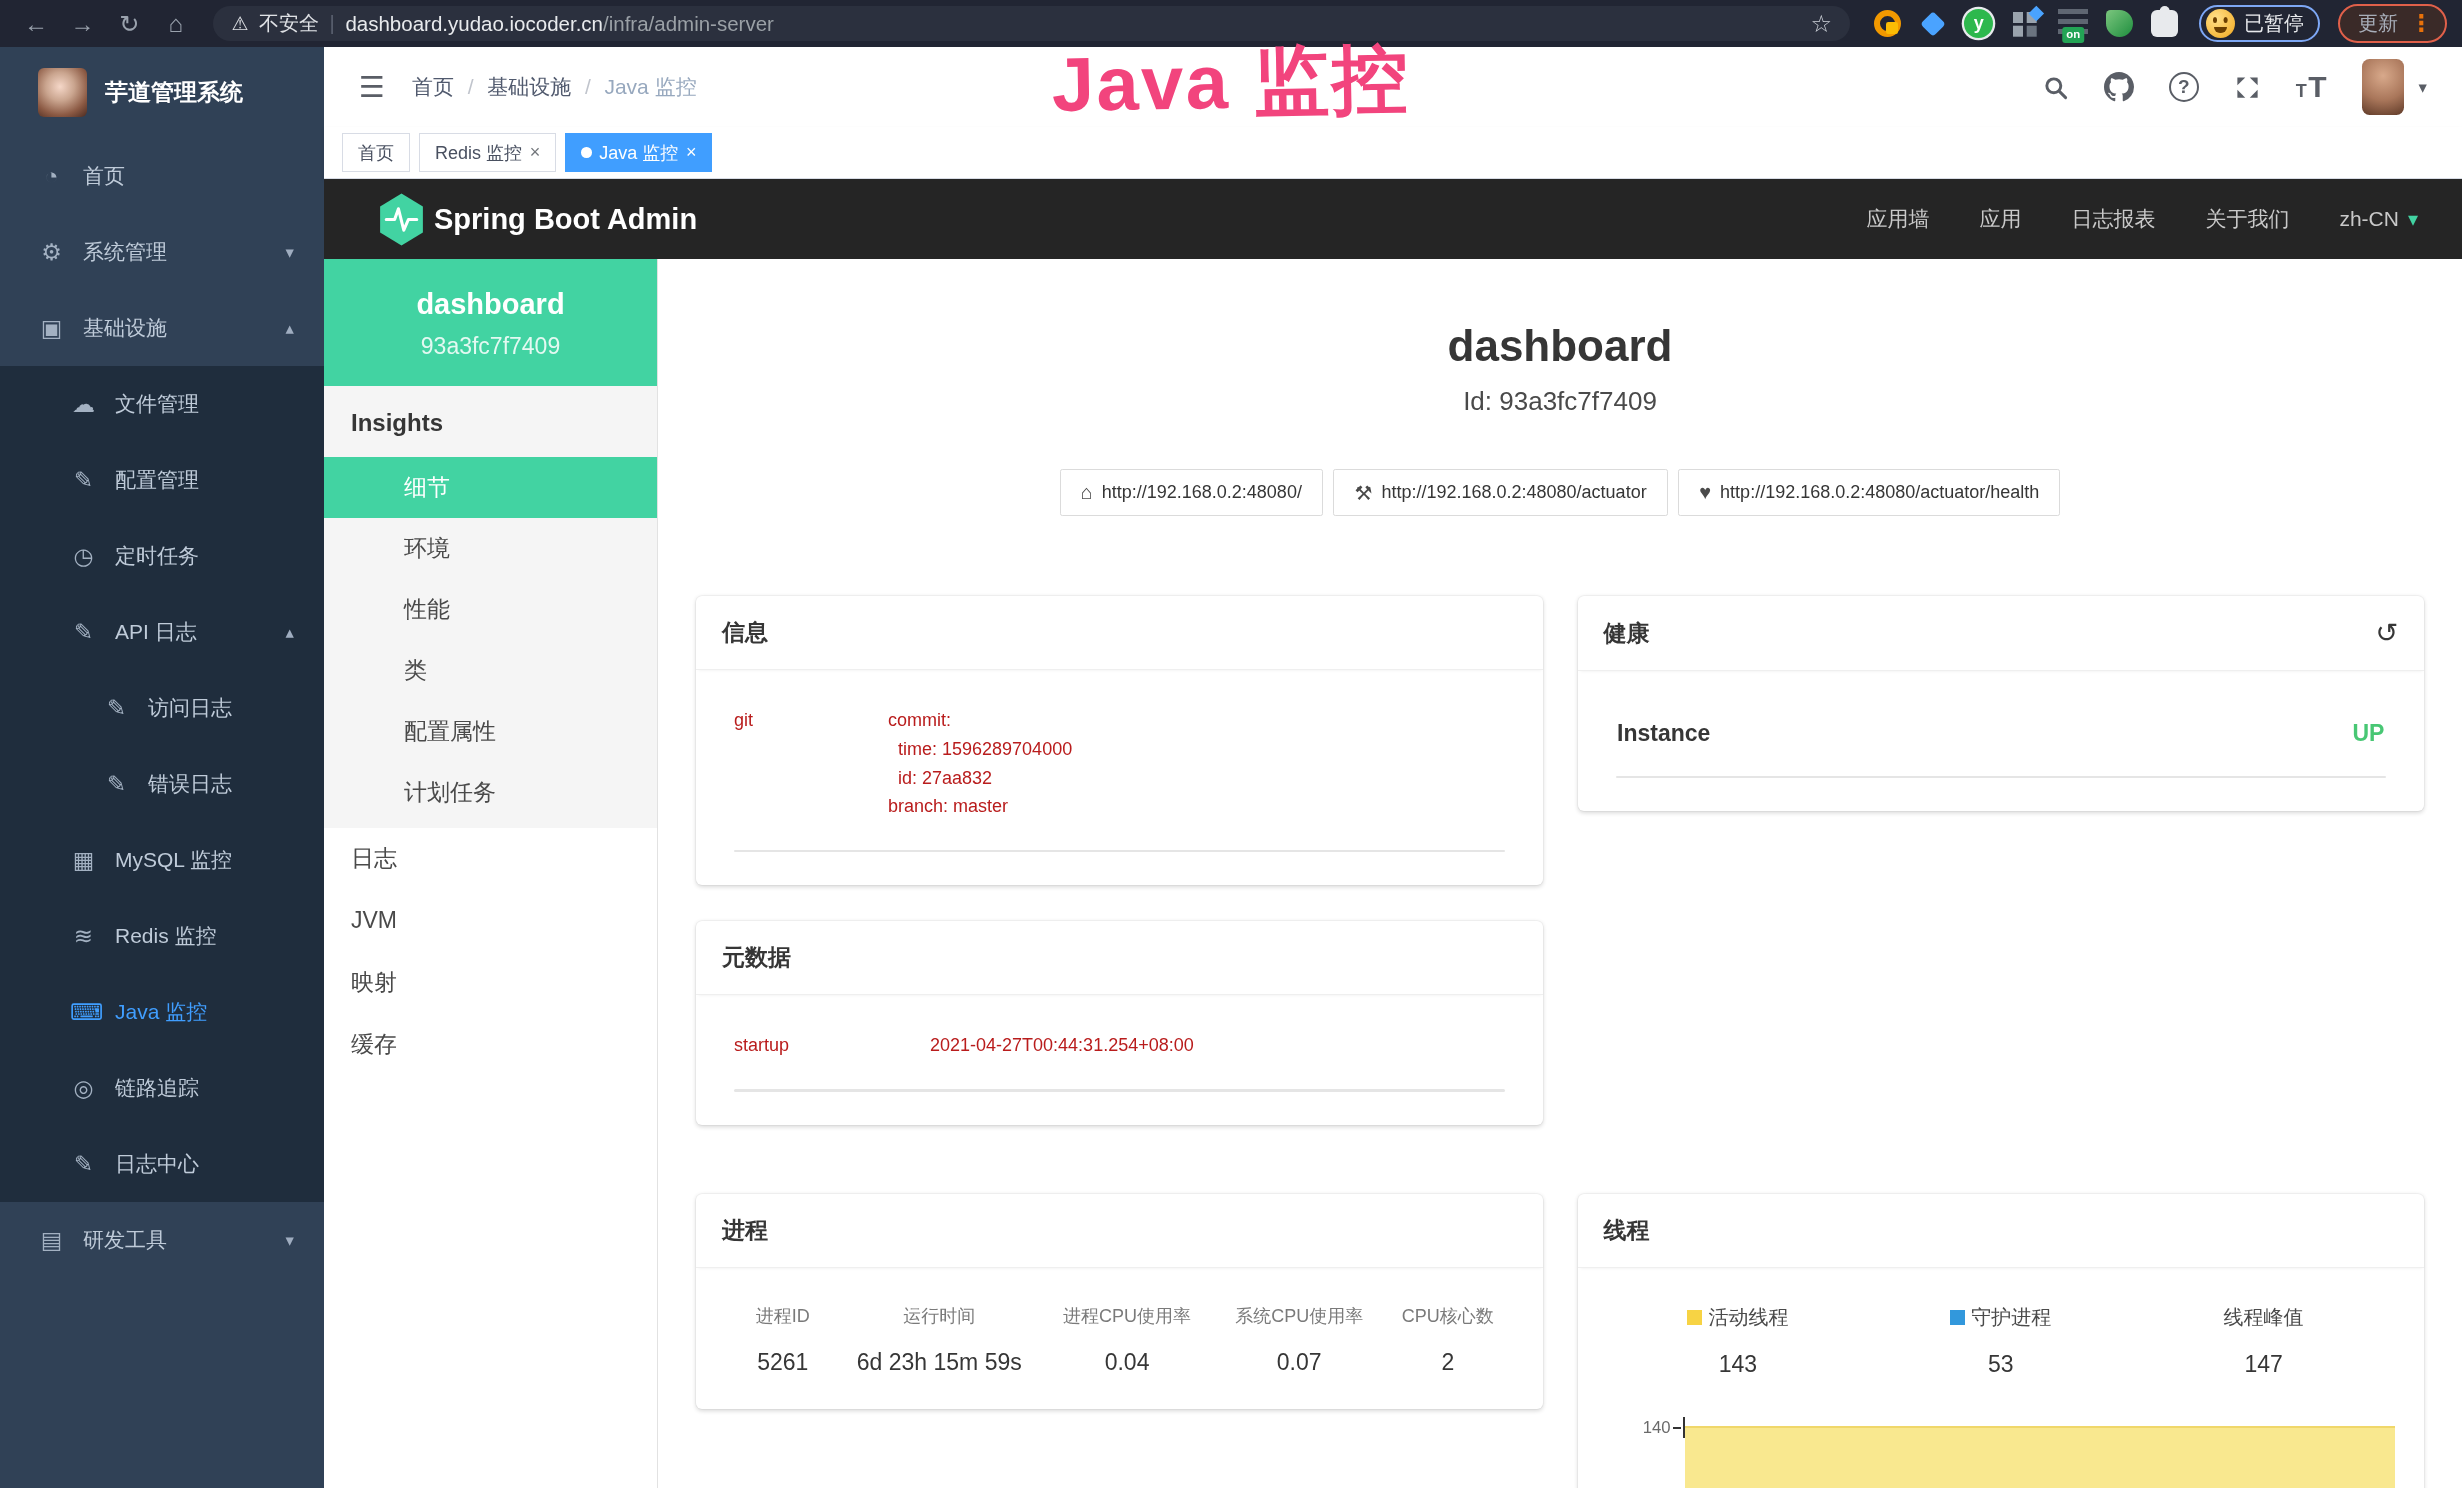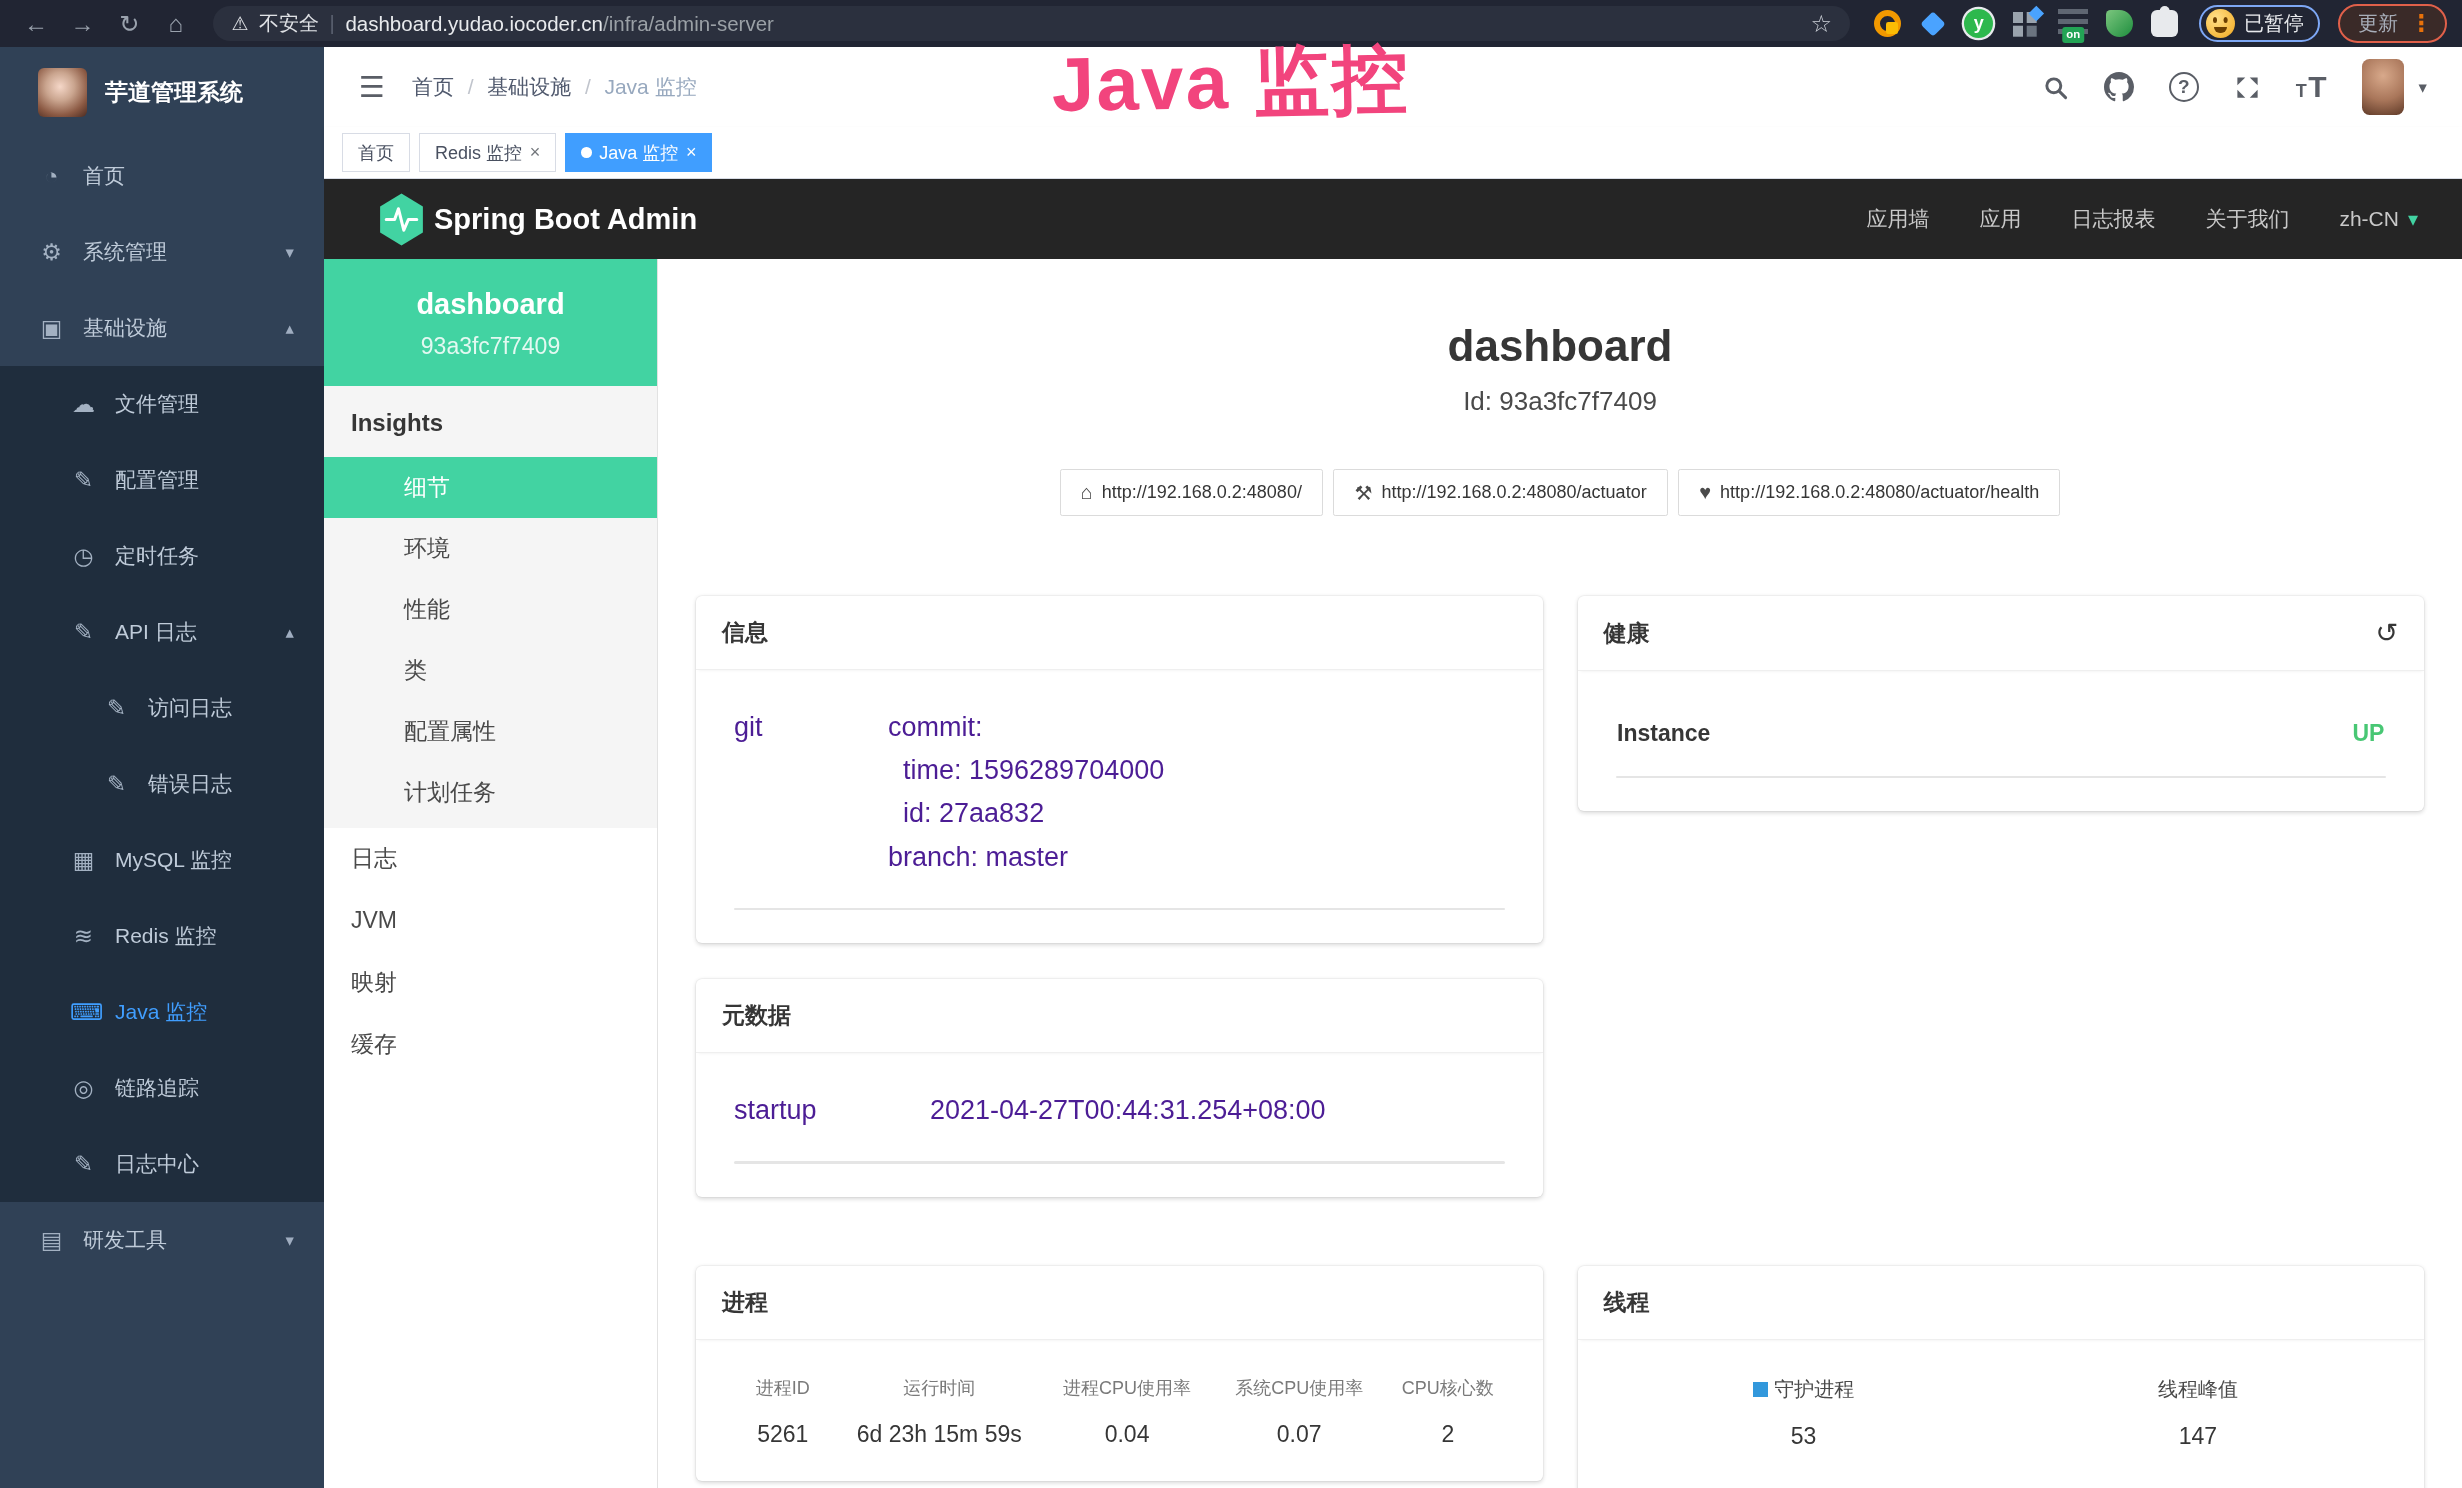--- a/index.html
+++ b/index.html
@@ -136,21 +136,21 @@
   .card { background:#fff; border-radius:6px;
           box-shadow:0 1.5px 4.6px rgba(10,10,10,.16), 0 0 0 0.8px rgba(10,10,10,.04); }
   .card-info { grid-area:info; } .card-health { grid-area:health; }
   .card-meta { grid-area:meta; } .card-proc { grid-area:proc; margin-top:33px; }
   .card-threads { grid-area:threads; margin-top:33px; }
   .card-header { display:flex; align-items:center; justify-content:space-between; padding:21px 26px;
                  border-bottom:1.5px solid #efefef; box-shadow:0 2.3px 3px -1.5px rgba(0,0,0,.06); }
   .card-title { font-size:23px; font-weight:bold; color:#363636; }
   .history-icon { font-size:27px; color:#363636; }
   .card-body { padding:36px 29px 33px; }
-  .kv { display:flex; font-size:27px; color:#4c1d95; line-height:1.6; }
+  .kv { display:flex; font-size:18px; color:#b91c1c; line-height:1.6; }
   .kv-label { width:163px; flex:0 0 auto; padding-left:9px; }
   .kv-value { flex:1; white-space:pre-wrap; }
   .card-meta .kv-label { width:205px; }
   .divider { height:2.3px; background:#e5e5e5; border-radius:1.5px; margin:29px 9px 0; }
   .health-body { padding-top:49px; }
   .health-row { display:flex; justify-content:space-between; align-items:center; font-size:23px; padding:0 10.6px;gap:47px; }
   .health-label { color:#363636; font-weight:600; }
   .up { color:#48c774; font-weight:bold; }
 
   .ptable { display:flex; padding:0 3px; }
@@ -487,20 +487,27 @@
             </section>
 
             <section class="card card-threads">
               <div class="card-header">
                 <span class="card-title">线程</span>
               </div>
               <div class="card-body">
                 <div class="legend-row">
                   <div class="lcol">
                     <div class="lline">
+                      <span class="swatch swatch-yellow"></span>
+                      <span>活动线程</span>
+                    </div>
+                    <div class="lval">143</div>
+                  </div>
+                  <div class="lcol">
+                    <div class="lline">
                       <span class="swatch swatch-blue"></span>
                       <span>守护进程</span>
                     </div>
                     <div class="lval">53</div>
                   </div>
                   <div class="lcol">
                     <div class="lline">
                       <span>线程峰值</span>
                     </div>
                     <div class="lval">147</div>

